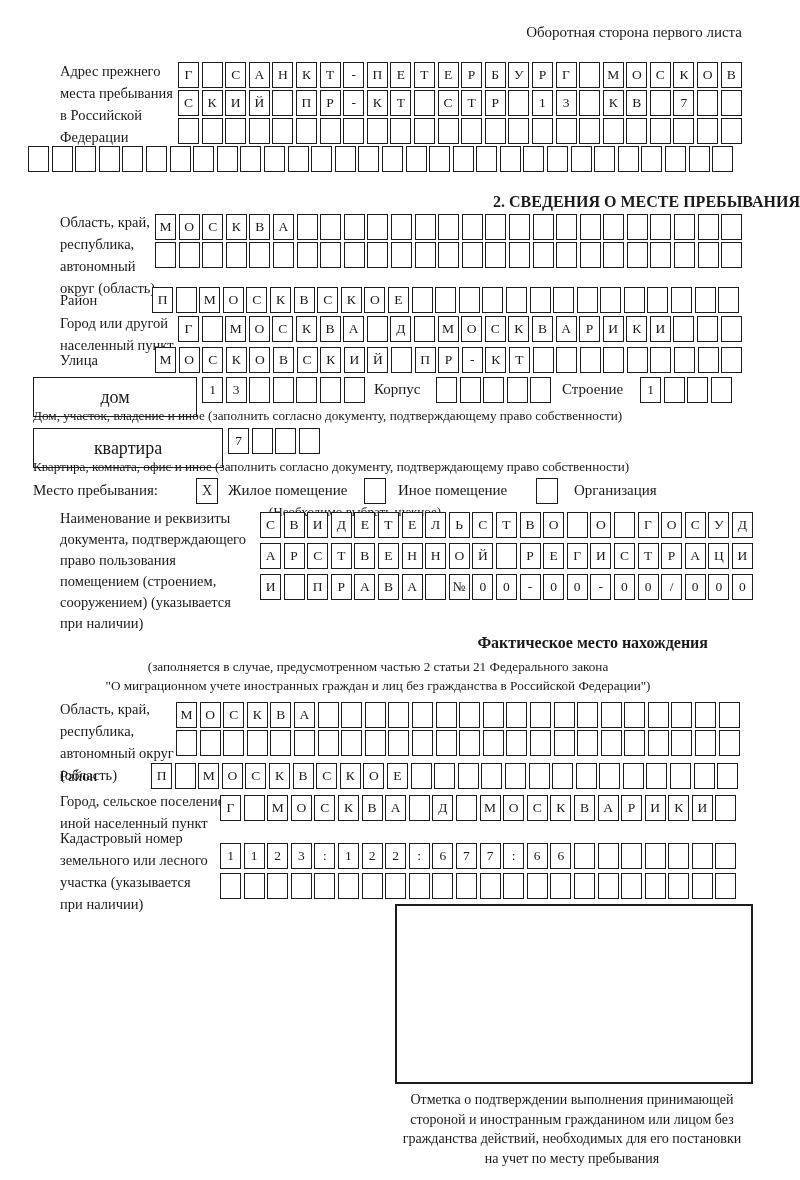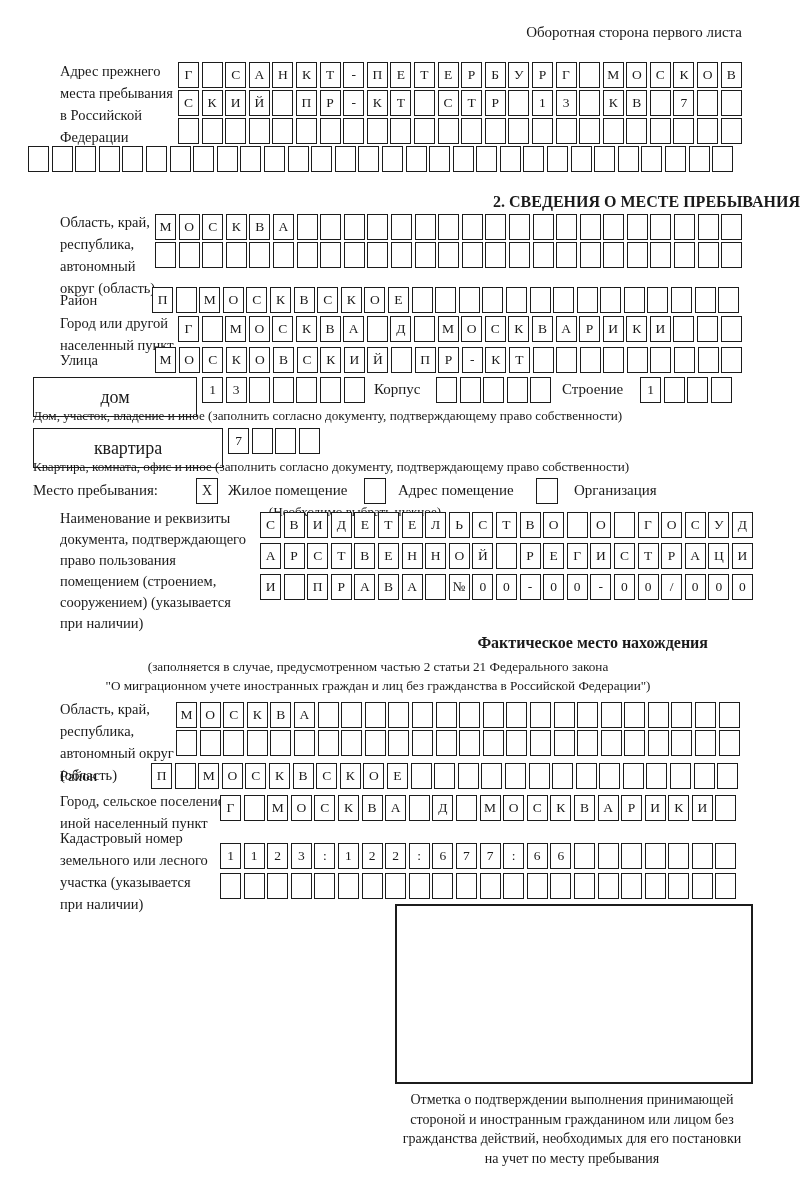--- a/index.html
+++ b/index.html
@@ -342,21 +342,21 @@
       <span class="cell"></span>
       <span class="cell"></span>
       <span class="cell"></span>
     </div>
   <div class="abs note" style="left:33px;top:459px;">Квартира, комната, офис и иное (заполнить согласно документу, подтверждающему право собственности)</div>
 
   <div class="abs inlinelabel" style="left:33px;top:482px;">Место пребывания:</div>
   <div class="abs checkbox" style="left:196px;top:478px;">X</div>
   <div class="abs inlinelabel" style="left:228px;top:482px;">Жилое помещение</div>
   <div class="abs checkbox" style="left:364px;top:478px;"></div>
-  <div class="abs inlinelabel" style="left:398px;top:482px;">Адрес помещение</div>
+  <div class="abs inlinelabel" style="left:398px;top:482px;">Иное помещение</div>
   <div class="abs checkbox" style="left:536px;top:478px;"></div>
   <div class="abs inlinelabel" style="left:574px;top:482px;">Организация</div>
   <div class="abs note center" style="left:130px;top:504px;width:450px;">(Необходимо выбрать нужное)</div>
 
   <div class="abs label" style="left:60px;top:508px;width:210px;line-height:21px;">Наименование и реквизиты
 документа, подтверждающего
 право пользования
 помещением (строением,
 сооружением) (указывается
 при наличии)</div>

